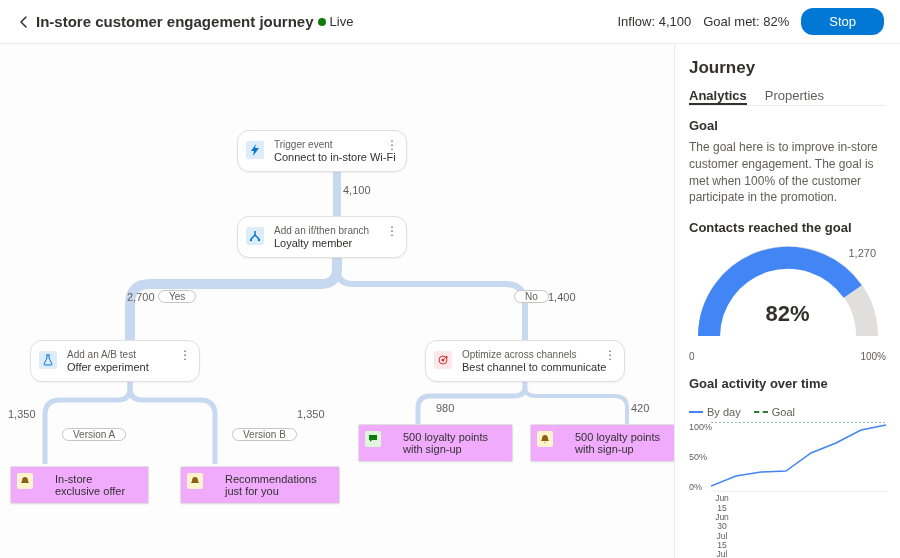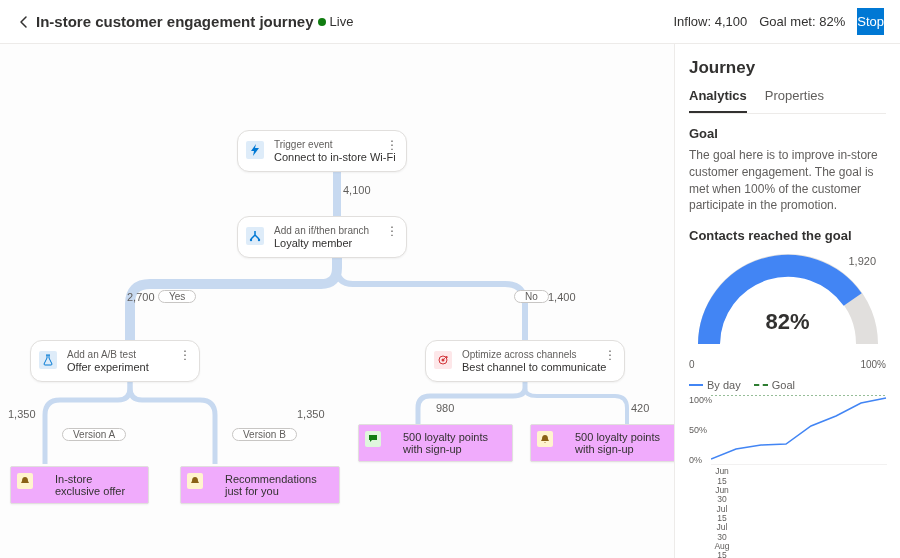--- a/index.html
+++ b/index.html
@@ -6,21 +6,21 @@
 html, body { width: 900px; height: 558px; font-family: "Segoe UI", -apple-system, sans-serif; font-size: 13px; color: #323130; background: #fff; overflow: hidden; }
 .app { display: flex; flex-direction: column; width: 900px; height: 558px; }
 .header { display: flex; align-items: center; padding: 8px 16px; border-bottom: 1px solid #edebe9; gap: 4px; height: 44px; }
 .back { width: 16px; height: 16px; cursor: pointer; }
 .title { font-size: 15px; font-weight: 600; }
 .status-dot { width: 8px; height: 8px; background: #107c10; border-radius: 50%; display: inline-block; margin-right: 4px; }
 .status { font-size: 13px; color: #323130; display: flex; align-items: center; }
 .spacer { flex: 1; }
 .stat { font-size: 13px; margin-right: 8px; }
 .stat .v { font-weight: 400; }
-.stop-btn { background: #0078d4; color: #fff; border: none; padding: 6px 0; font-size: 13px; cursor: pointer; border-radius: 0; }
+.stop-btn { background: #0078d4; color: #fff; border: none; padding: 6px 28px; font-size: 13px; cursor: pointer; border-radius: 12px; }
 
 .body { display: flex; flex: 1; overflow: hidden; }
 .canvas { flex: 1; position: relative; background: #fdfdfd; overflow: hidden; }
 .side { width: 226px; border-left: 1px solid #edebe9; padding: 14px 14px 8px 14px; overflow: hidden; display: flex; flex-direction: column; }
 
 .node { position: absolute; background: #fff; border: 1px solid #e1dfdd; box-shadow: 0 1px 2px rgba(0,0,0,0.05); border-radius: 12px; padding: 8px 10px 8px 36px; width: 170px; font-size: 11px; }
 .node .nlabel { color: #605e5c; font-size: 10px; }
 .node .ntitle { font-size: 11px; font-weight: 400; margin-top: 1px; }
 .node .nicon { position: absolute; left: 8px; top: 10px; width: 18px; height: 18px; display: flex; align-items: center; justify-content: center; border-radius: 2px; }
 .node .ndots { position: absolute; right: 8px; top: 12px; color: #605e5c; font-size: 12px; line-height: 4px; cursor: pointer; }
@@ -33,21 +33,21 @@
 .flow-num { position: absolute; font-size: 11px; color: #605e5c; }
 
 .ic-blue { background: #deecf9; color: #0078d4; }
 .ic-red { background: #fde7e9; color: #d13438; }
 .ic-green { background: #dff6dd; color: #107c10; }
 .ic-orange { background: #fff4ce; color: #8a6116; }
 
 
 .side h2 { font-size: 17px; font-weight: 600; margin-bottom: 10px; }
 .tabs { display: flex; gap: 18px; border-bottom: 1px solid #edebe9; margin-bottom: 12px; }
-.tab { padding-bottom: 8px; font-size: 13px; color: #605e5c; cursor: pointer; }
+.tab { font-size: 13px; color: #605e5c; cursor: pointer; }
 .tab.active { color: #323130; border-bottom: 2px solid #323130; font-weight: 600; }
 .section-h { font-size: 13px; font-weight: 600; margin: 0 0 6px 0; }
 .section-p { font-size: 12px; color: #605e5c; line-height: 1.4; margin-bottom: 14px; }
 .gauge-wrap { position: relative; height: 110px; margin-bottom: 6px; }
 .gauge-labels { display: flex; justify-content: space-between; font-size: 10px; color: #605e5c; margin-top: -6px; }
 .gauge-center { position: absolute; left: 0; right: 0; top: 60px; text-align: center; font-size: 22px; font-weight: 600; }
 .gauge-top { position: absolute; right: 10px; top: 6px; font-size: 11px; color: #605e5c; }
 .legend { font-size: 11px; margin: 6px 0 4px 0; color: #605e5c; }
 .leg-item { display: inline-flex; align-items: center; margin-right: 10px; }
 .leg-swatch { width: 14px; height: 2px; display: inline-block; margin-right: 4px; }
@@ -206,32 +206,33 @@
       <div class="tabs">
         <div class="tab active">Analytics</div>
         <div class="tab">Properties</div>
       </div>
 
       <div class="section-h">Goal</div>
       <div class="section-p">The goal here is to improve in-store customer engagement. The goal is met when 100% of the customer participate in the promotion.</div>
 
       <div class="section-h">Contacts reached the goal</div>
       <div class="gauge-wrap">
-        <span class="gauge-top">1,920</span>
+        <span class="gauge-top">1,270</span>
         <svg width="198" height="100" viewBox="0 0 198 100">
           <path d="M 20 95 A 79 79 0 0 1 178 95" stroke="#e1dfdd" stroke-width="22" fill="none"></path>
           <path d="M 20 95 A 79 79 0 0 1 163.7 50.5" stroke="#4285f4" stroke-width="22" fill="none" stroke-linecap="butt"></path>
         </svg>
         <div class="gauge-center">82%</div>
       </div>
       <div class="gauge-labels">
         <span>0</span>
         <span>100%</span>
       </div>
 
+      <div class="section-h" style="margin-top:14px;">Goal activity over time</div>
       <div class="legend">
         <span class="leg-item">
             <span class="leg-swatch" style="background:#4285f4;"></span>
             <span>By day</span>
           </span>
         <span class="leg-item">
             <span class="leg-swatch" style="border-top:2px dashed #2e7d32;"></span>
             <span>Goal</span>
           </span>
       </div>

